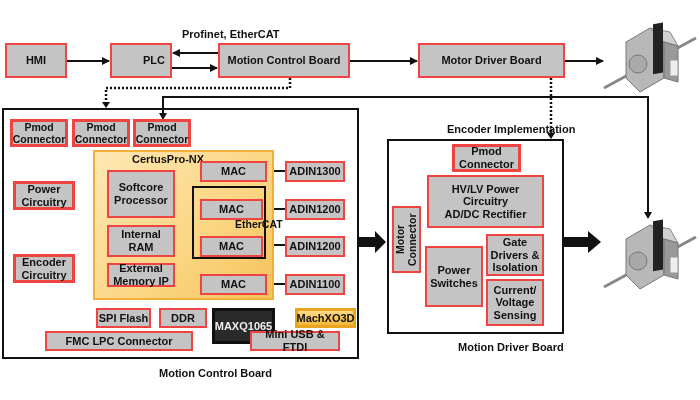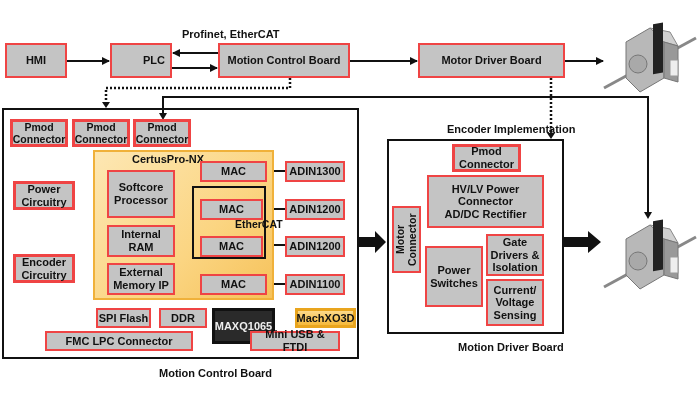--- a/index.html
+++ b/index.html
@@ -99,21 +99,21 @@
 
 <div class="fpga" style="left:93px;top:150px;width:181px;height:150px;"></div>
 <div class="lbl" style="left:100px;top:153px;">CertusPro-NX</div>
 
 <div class="blk thick" style="left:107px;top:170px;width:68px;height:48px;">
     <span><span>Softcore</span><br><span>Processor</span></span>
   </div>
 <div class="blk thick" style="left:107px;top:225px;width:68px;height:32px;">
     <span><span>Internal</span><br><span>RAM</span></span>
   </div>
-<div class="blk thick" style="left:107px;top:263px;width:68px;height:32px;">
+<div class="blk thick" style="left:107px;top:263px;width:68px;height:24px;">
     <span><span>External</span><br><span>Memory IP</span></span>
   </div>
 
 <div class="frame" style="left:192px;top:186px;width:74px;height:73px;"></div>
 <div class="lbl" style="left:203px;top:218px;font-size:10.5px;">EtherCAT</div>
 
 <div class="blk thick" style="left:200px;top:161px;width:67px;height:21px;">
     <span>MAC</span>
   </div>
 <div class="blk thick" style="left:200px;top:199px;width:63px;height:21px;">
@@ -160,21 +160,21 @@
 
 <div class="lbl" style="left:127px;top:367px;">Motion Control Board</div>
 
 <div class="lbl" style="left:415px;top:123px;">Encoder Implementation</div>
 <div class="frame" style="left:387px;top:139px;width:177px;height:195px;"></div>
 
 <div class="blk" style="left:452px;top:144px;width:69px;height:28px;">
     <span><span>Pmod</span><br><span>Connector</span></span>
   </div>
 <div class="blk thick" style="left:427px;top:175px;width:117px;height:53px;">
-    <span><span>HV/LV Power Connector</span><br><span>AD/DC Rectifier</span></span>
+    <span><span>HV/LV Power Circuitry</span><br><span>AD/DC Rectifier</span></span>
   </div>
 <div class="blk thick" style="left:392px;top:206px;width:29px;height:67px;">
     <span class="vert" style="font-size:10.5px;">Motor Connector</span>
   </div>
 <div class="blk thick" style="left:425px;top:246px;width:58px;height:61px;">
     <span><span>Power</span><br><span>Switches</span></span>
   </div>
 <div class="blk thick" style="left:486px;top:234px;width:58px;height:42px;">
     <span><span>Gate</span><br><span>Drivers &amp;</span><br><span>Isolation</span></span>
   </div>

